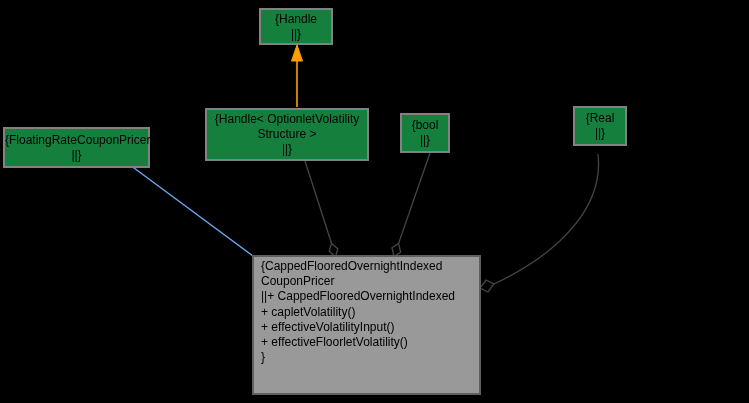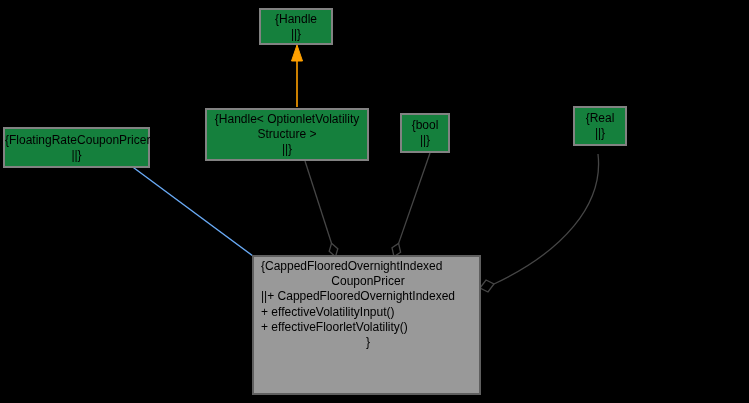--- a/index.html
+++ b/index.html
@@ -27,21 +27,21 @@
     position:absolute;
     background:#999999;
     border:2px solid #5f5f5f;
     color:#000;
     font-size:12px;
     line-height:15.2px;
     box-sizing:border-box;
     padding:2px 4px 0 7px;
   }
   .mainnode .ml{white-space:nowrap;}
-  .mainnode .l-center{text-align:center;}
+  .mainnode .l-center{}
   .mainnode .l-left{text-align:left;}
 </style>
 </head>
 <body>
 
 <div class="canvas">
 
   <svg class="edges" viewBox="0 0 749 403" xmlns="http://www.w3.org/2000/svg">
 
     <line x1="297" y1="107" x2="297" y2="59" stroke-width="1.6" stroke="#ffa000"></line>
@@ -83,18 +83,19 @@
 
   <div class="node" style="left:573px;top:106px;width:54px;height:40px;">
     <div class="nl">{Real</div>
     <div class="nl">||}</div>
   </div>
 
   <div class="mainnode" style="left:252px;top:255px;width:229px;height:140px;">
     <div class="ml l-left">{CappedFlooredOvernightIndexed</div>
     <div class="ml l-center">CouponPricer</div>
     <div class="ml l-left">||+ CappedFlooredOvernightIndexed</div>
+    <div class="ml l-left">+ capletVolatility()</div>
     <div class="ml l-left">+ effectiveVolatilityInput()</div>
     <div class="ml l-left">+ effectiveFloorletVolatility()</div>
     <div class="ml l-center">}</div>
   </div>
 
 </div>
 
 </body></html>

